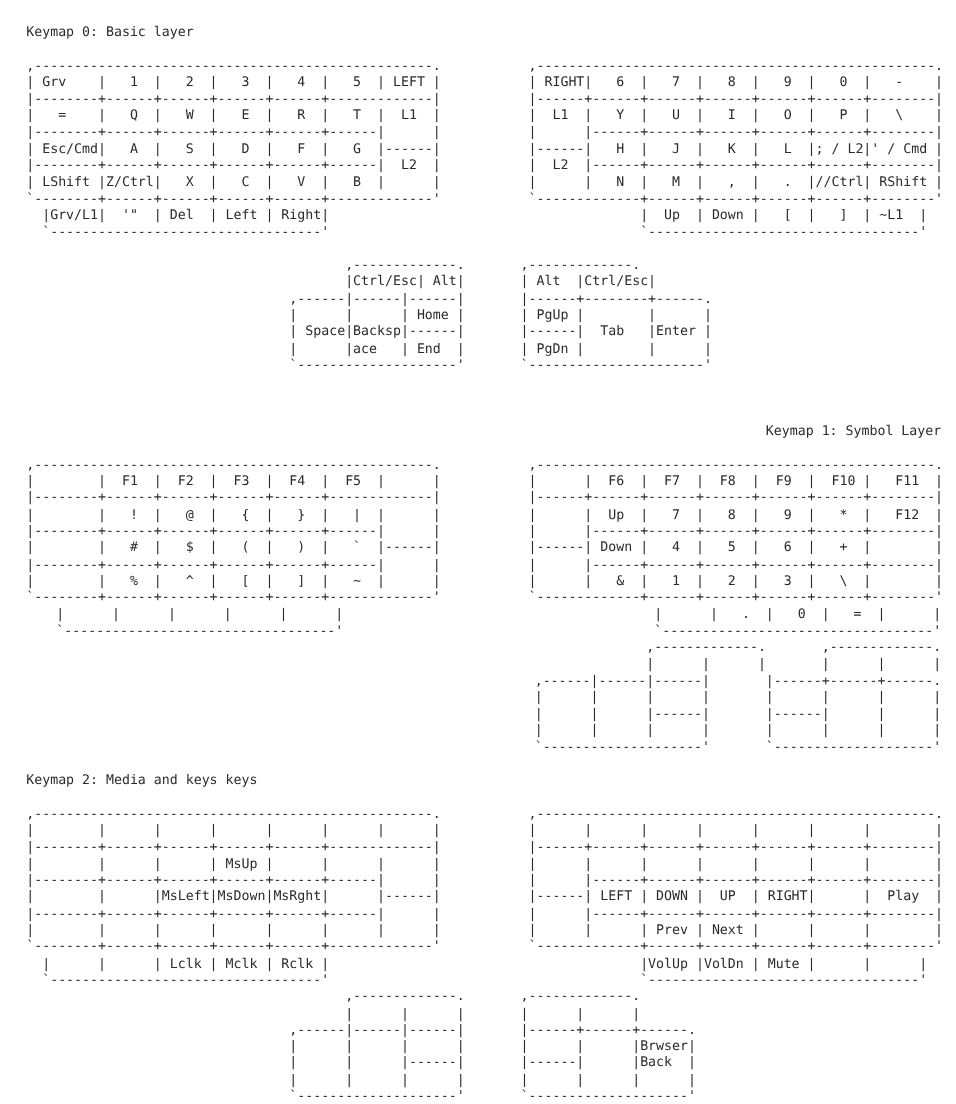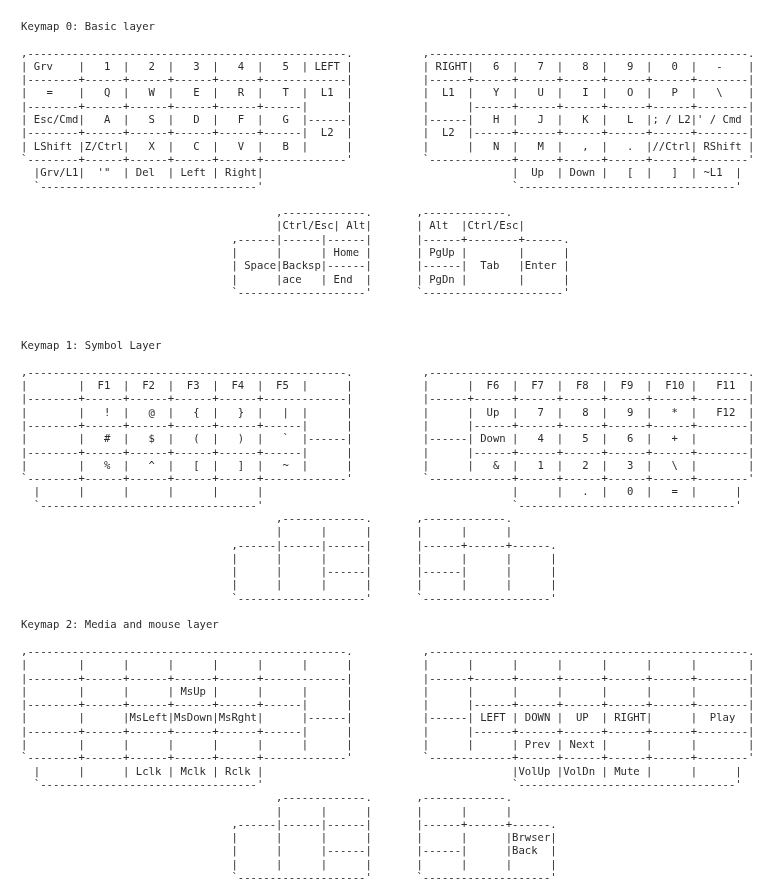--- a/index.html
+++ b/index.html
@@ -14,21 +14,21 @@
   }
   .doc {
     padding: 20px 12px 0 21px;
     font-family: "DejaVu Sans Mono", "Liberation Mono", monospace;
     font-size: 10.6px;
     line-height: 13.3px;
     color: #2b2b2b;
   }
   .keymap-section { display: block; }
   .keymap-section + .keymap-section { margin-top: 13.3px; }
-  .keymap-section.gap-large { margin-top: 39.9px; }
+  .keymap-section.gap-large { margin-top: 39.9px; text-align: right; }
   .keymap-title {
     height: 13.3px;
     white-space: pre;
     font-weight: normal;
   }
   pre.keymap-art {
     margin: 13.3px 0 0 0;
     padding: 0;
     font: inherit;
     white-space: pre;
@@ -79,21 +79,21 @@
                                         ,-------------.       ,-------------.
                                         |      |      |       |      |      |
                                  ,------|------|------|       |------+------+------.
                                  |      |      |      |       |      |      |      |
                                  |      |      |------|       |------|      |      |
                                  |      |      |      |       |      |      |      |
                                  `--------------------'       `--------------------'</pre>
   </section>
 
   <section class="keymap-section">
-    <div class="keymap-title">Keymap 2: Media and mouse layer</div>
+    <div class="keymap-title">Keymap 2: Media and keys keys</div>
     <pre class="keymap-art">,--------------------------------------------------.           ,--------------------------------------------------.
 |        |      |      |      |      |      |      |           |      |      |      |      |      |      |        |
 |--------+------+------+------+------+-------------|           |------+------+------+------+------+------+--------|
 |        |      |      | MsUp |      |      |      |           |      |      |      |      |      |      |        |
 |--------+------+------+------+------+------|      |           |      |------+------+------+------+------+--------|
 |        |      |MsLeft|MsDown|MsRght|      |------|           |------| LEFT | DOWN |  UP  | RIGHT|      |  Play  |
 |--------+------+------+------+------+------|      |           |      |------+------+------+------+------+--------|
 |        |      |      |      |      |      |      |           |      |      | Prev | Next |      |      |        |
 `--------+------+------+------+------+-------------'           `-------------+------+------+------+------+--------'
   |      |      | Lclk | Mclk | Rclk |                                       |VolUp |VolDn | Mute |      |      |

